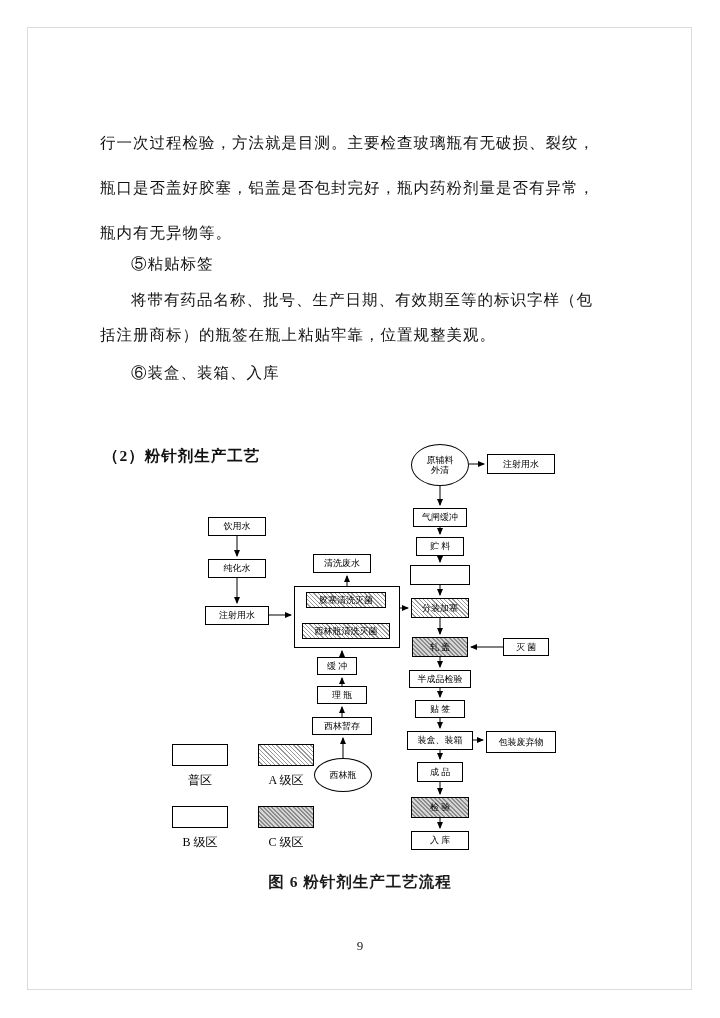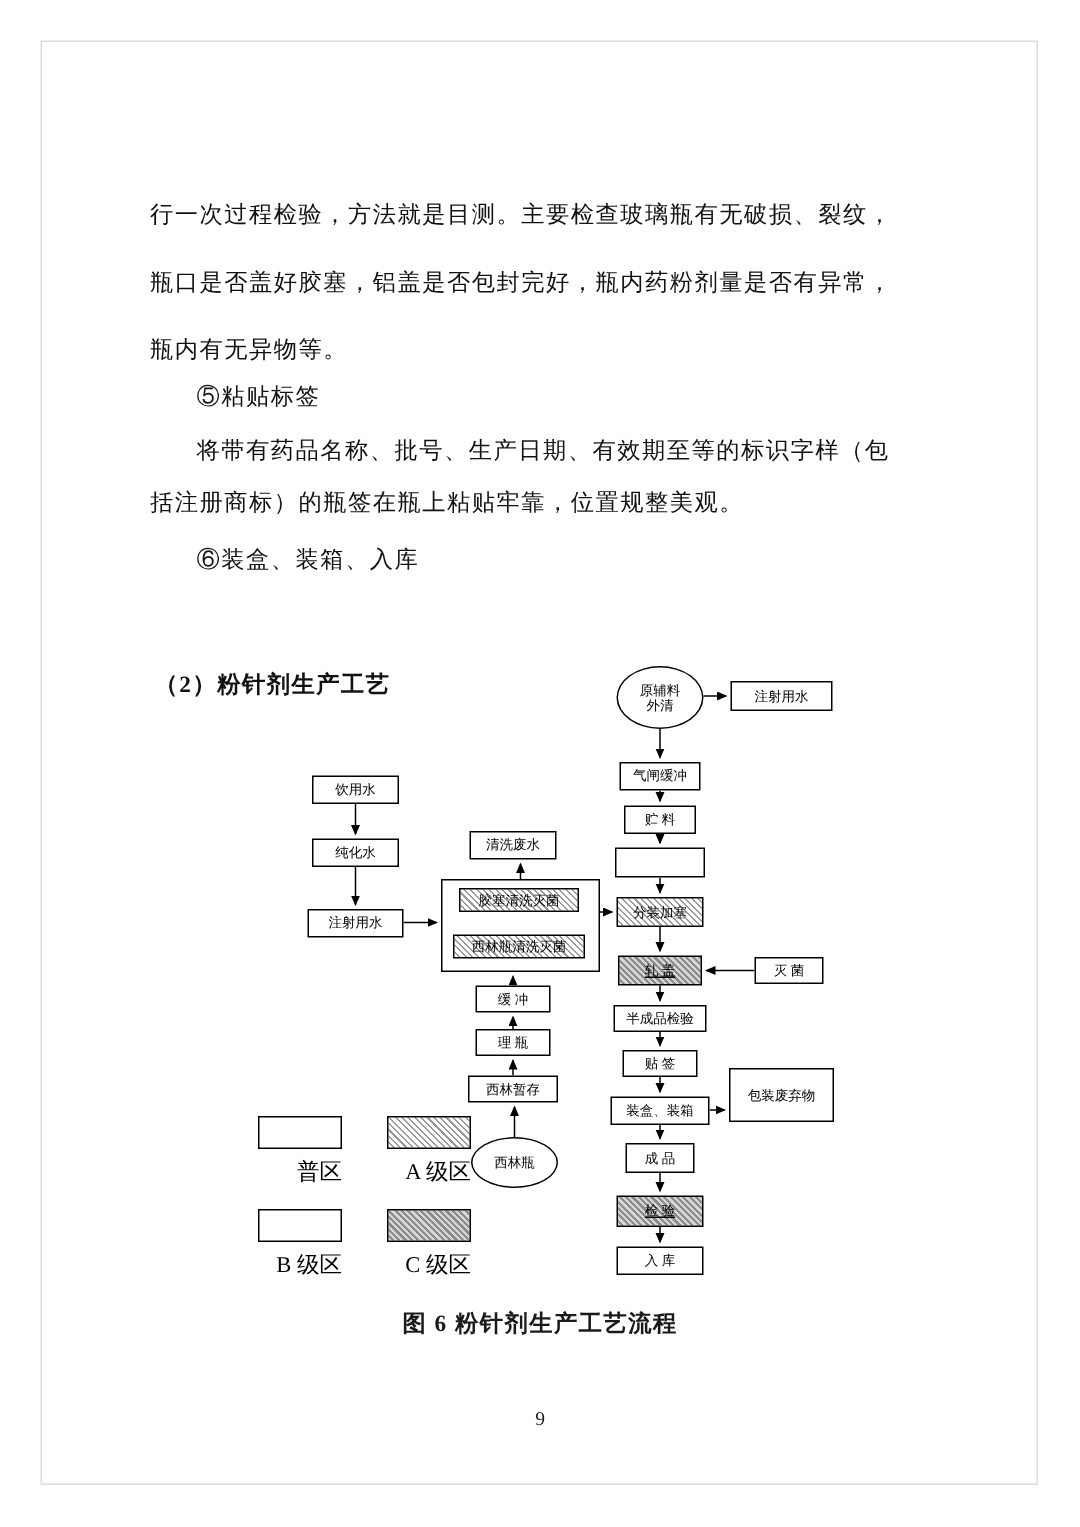--- a/index.html
+++ b/index.html
@@ -8,23 +8,23 @@
   .page { position:relative; width:720px; height:1018px; background:#fff; margin:0 auto; overflow:hidden; }
   .page-frame { position:absolute; left:27px; top:27px; width:665px; height:963px; border:1px solid #dcdcdc; pointer-events:none; }
 
   .tline { position:absolute; left:100px; width:525px; font-size:15.5px; letter-spacing:1px; white-space:nowrap; color:#111; }
   .indent { left:131px; }
   .bold { font-weight:bold;margin-top:48px; }
 
   .node { position:absolute; border:1px solid #000; background:#fff; display:flex; align-items:center; justify-content:center;
           font-size:9px; line-height:1.15; text-align:center; white-space:pre-line; color:#000; }
   .oval { border-radius:50%; }
-  .noborder-label { position:absolute; font-size:15px; text-align:right; color:#000; }
+  .noborder-label { position:absolute; font-size:12px; text-align:center; color:#000; }
   .hatch-a { background: repeating-linear-gradient(45deg, #ffffff 0px, #ffffff 2px, #9a9a9a 2px, #9a9a9a 3px); }
-  .hatch-c { background: repeating-linear-gradient(45deg, #d6d6d6 0px, #d6d6d6 1.5px, #8c8c8c 1.5px, #8c8c8c 3px); text-decoration: underline; }
+  .hatch-c { background: repeating-linear-gradient(45deg, #d6d6d6 0px, #d6d6d6 1.5px, #8c8c8c 1.5px, #8c8c8c 3px); }
 
   .caption { position:absolute; left:0; width:720px; text-align:center; font-weight:bold; font-size:15.5px; letter-spacing:1px; }
   .pagenum { position:absolute; left:0; width:720px; text-align:center; font-size:13px; }
 
   svg.connectors { position:absolute; left:0; top:0; pointer-events:none; }
 </style>
 </head>
 <body>
 
 <div class="page">
@@ -79,34 +79,34 @@
   <div class="node" style="left:487px;top:454px;width:68px;height:20px">注射用水</div>
   <div class="node" style="left:413px;top:508px;width:54px;height:19px">气闸缓冲</div>
   <div class="node" style="left:416px;top:537px;width:48px;height:19px">贮 料</div>
   <div class="node" style="left:410px;top:565px;width:60px;height:20px"></div>
   <div class="node hatch-a" style="left:411px;top:598px;width:58px;height:20px">分装加塞</div>
   <div class="node hatch-c" style="left:412px;top:637px;width:56px;height:20px">轧 盖</div>
   <div class="node" style="left:503px;top:638px;width:46px;height:18px">灭 菌</div>
   <div class="node" style="left:409px;top:670px;width:62px;height:18px">半成品检验</div>
   <div class="node" style="left:415px;top:700px;width:50px;height:18px">贴 签</div>
   <div class="node" style="left:407px;top:731px;width:66px;height:19px">装盒、装箱</div>
-  <div class="node" style="left:486px;top:712px;width:70px;height:36px">包装废弃物</div>
+  <div class="node" style="left:486px;top:731px;width:70px;height:22px">包装废弃物</div>
   <div class="node" style="left:417px;top:762px;width:46px;height:20px">成 品</div>
   <div class="node hatch-c" style="left:411px;top:797px;width:58px;height:21px">检 验</div>
   <div class="node" style="left:411px;top:831px;width:58px;height:19px">入 库</div>
 
   <div class="node" style="left:208px;top:517px;width:58px;height:19px">饮用水</div>
   <div class="node" style="left:208px;top:559px;width:58px;height:19px">纯化水</div>
   <div class="node" style="left:205px;top:606px;width:64px;height:19px">注射用水</div>
 
   <div class="node" style="left:313px;top:554px;width:58px;height:19px">清洗废水</div>
   <div class="node" style="left:294px;top:586px;width:106px;height:62px;background:#fff"></div>
   <div class="node hatch-a" style="left:306px;top:592px;width:80px;height:16px">胶塞清洗灭菌</div>
   <div class="node hatch-a" style="left:302px;top:623px;width:88px;height:16px">西林瓶清洗灭菌</div>
-  <div class="node" style="left:317px;top:657px;width:50px;height:18px">缓 冲</div>
+  <div class="node" style="left:317px;top:657px;width:40px;height:18px">缓 冲</div>
   <div class="node" style="left:317px;top:686px;width:50px;height:18px">理 瓶</div>
   <div class="node" style="left:312px;top:717px;width:60px;height:18px">西林暂存</div>
   <div class="node oval" style="left:314px;top:758px;width:58px;height:34px">西林瓶</div>
 
   <div class="node" style="left:172px;top:744px;width:56px;height:22px"></div>
   <div class="noborder-label" style="left:172px;top:772px;width:56px">普区</div>
   <div class="node hatch-a" style="left:258px;top:744px;width:56px;height:22px"></div>
   <div class="noborder-label" style="left:258px;top:772px;width:56px">A 级区</div>
   <div class="node" style="left:172px;top:806px;width:56px;height:22px"></div>
   <div class="noborder-label" style="left:172px;top:834px;width:56px">B 级区</div>

